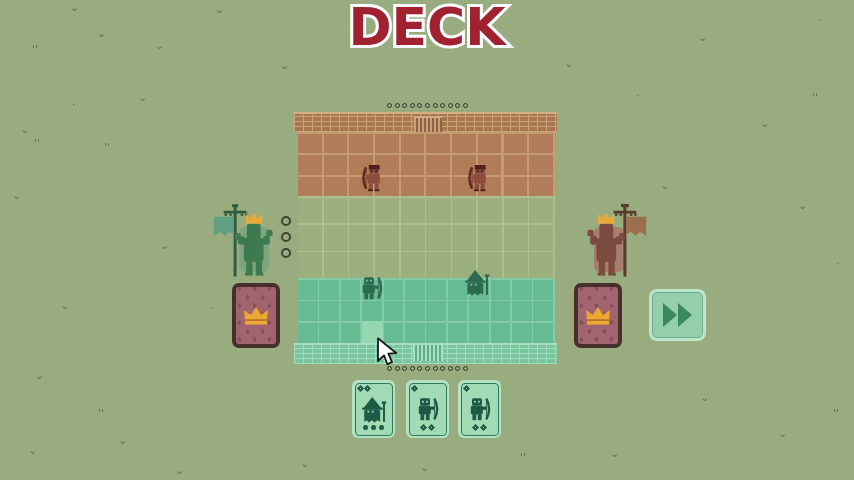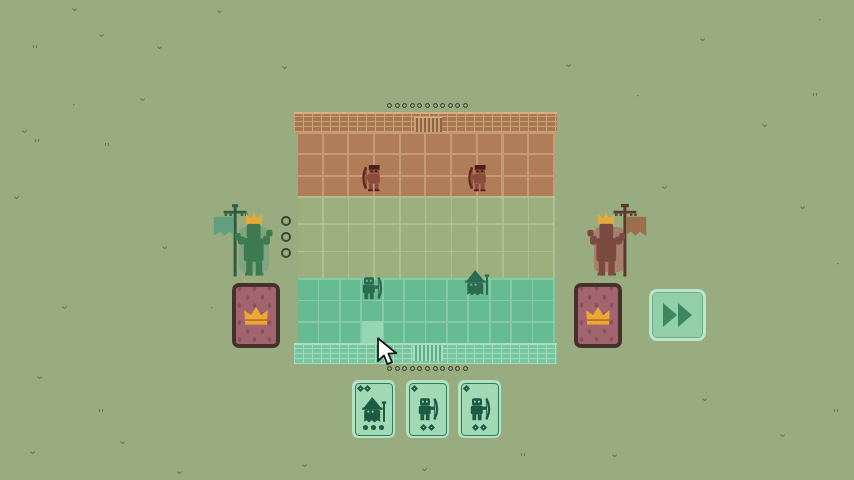--- a/index.html
+++ b/index.html
@@ -64,20 +64,21 @@
   .pip-circle{width:5px;height:5px;border-radius:50%;background:#1d5a45;display:inline-block;}
   .pip-diamond{width:5px;height:5px;background:#1d5a45;transform:rotate(45deg);position:relative;display:inline-block;}
   .pip-diamond::after{content:'';position:absolute;left:1.7px;top:1.7px;width:1.6px;height:1.6px;background:#a2dab6;}
   #cursor{position:absolute;z-index:50;pointer-events:none;}
 </style>
 </head>
 <body>
 
 <div id="stage">
 
+  <div id="title1" class="title-line">DECK</div>
 
   <div id="wall-enemy" class="abs"></div>
   <div id="gate-top" class="abs"></div>
   <div id="zone-enemy" class="abs"></div>
   <div id="zone-neutral" class="abs"></div>
   <div id="zone-player" class="abs"></div>
   <div id="wall-player" class="abs"></div>
   <div id="gate-bottom" class="abs"></div>
   <div id="highlight-cell" class="abs" style="left: 362px; top: 321px; width: 21px; height: 22px;"></div>
 

